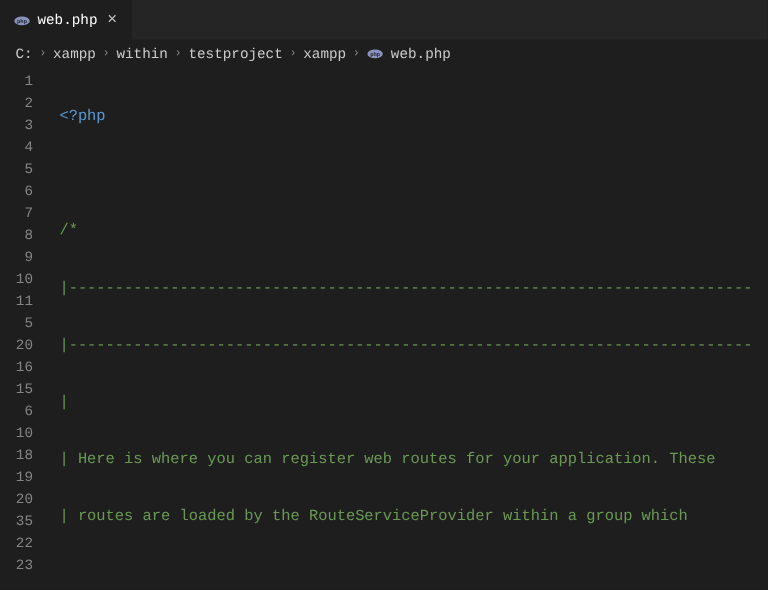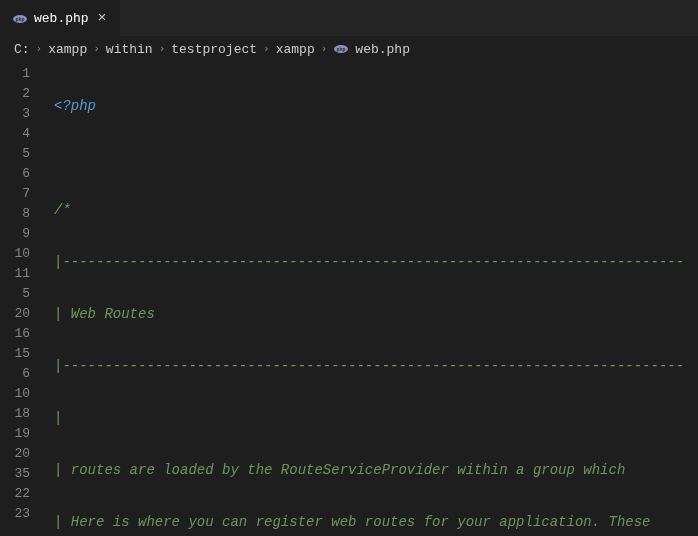--- a/index.html
+++ b/index.html
@@ -70,21 +70,20 @@
       height: 20px;
       line-height: 20px;
       padding-right: 18px;
       font-size: 13px;
     }
     .code {
       flex: 1;
       padding-top: 2px;
       white-space: pre;
       overflow: hidden;
-      font-style: italic;
     }
     .code-line {
       height: 20px;
       line-height: 20px;
       padding-left: 6px;
     }
     .php-tag { color: #569cd6; }
     .comment { color: #6a9955; }
   </style>
 </head>
@@ -147,25 +146,24 @@
       <div class="gutter-line">20</div>
       <div class="gutter-line">35</div>
       <div class="gutter-line">22</div>
       <div class="gutter-line">23</div>
     </div>
   <div class="code">
     <div class="code-line"><span class="php-tag">&lt;?php</span></div>
     <div class="code-line"></div>
     <div class="code-line"><span class="comment">/*</span></div>
     <div class="code-line"><span class="comment">|--------------------------------------------------------------------------</span></div>
-    <div class="code-line"><span class="comment">| Web Routes</span></div>
     <div class="code-line"><span class="comment">|--------------------------------------------------------------------------</span></div>
     <div class="code-line"><span class="comment">|</span></div>
+    <div class="code-line"><span class="comment">| Here is where you can register web routes for your application. These</span></div>
     <div class="code-line"><span class="comment">| routes are loaded by the RouteServiceProvider within a group which</span></div>
-    <div class="code-line"><span class="comment">| Here is where you can register web routes for your application. These</span></div>
     
     
     
     
     
     
     
     
     
     

